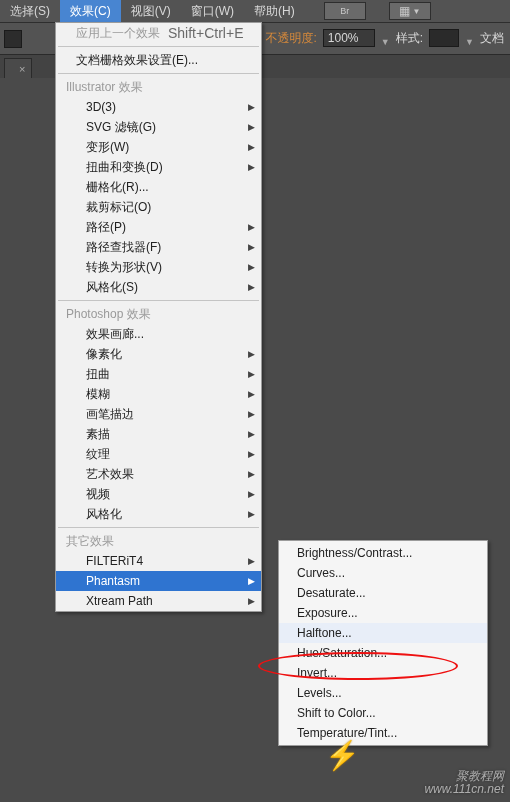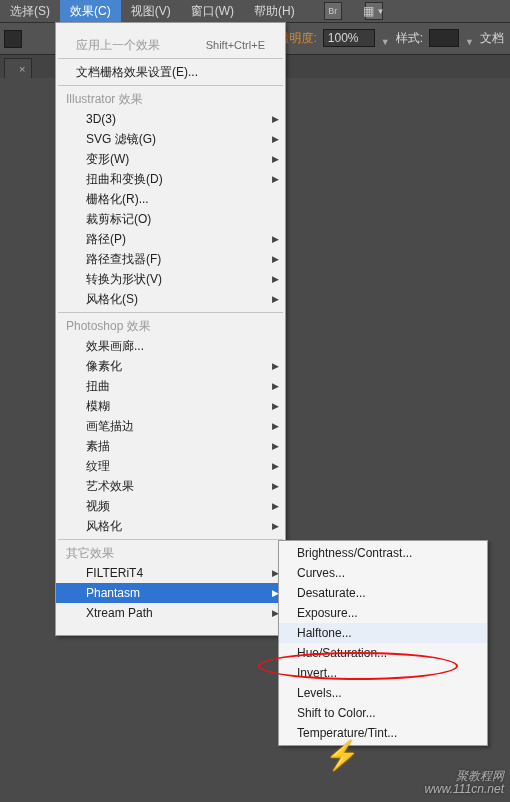--- a/index.html
+++ b/index.html
@@ -3,46 +3,46 @@
 <meta charset="utf-8">
 <style>
 * { margin:0; padding:0; box-sizing:border-box; font-family:"Microsoft YaHei","SimSun",Arial,sans-serif; font-size:12px; user-select:none; }
 html,body { width:510px; height:802px; background:#4a4a4a; overflow:hidden; position:relative; }
 
 
 .menubar { height:22px; background:#535353; display:flex; align-items:center; color:#d8d8d8; }
 .menubar .mi { padding:0 10px; height:22px; line-height:22px; cursor:default; }
 .menubar .mi.active { background:#4885d1; color:#fff; }
 .menubar .gap { width:15px; }
-.menubar .iconbox { width:18px; height:18px; margin:0 4px; background:#6a6a6a; border:1px solid #2e2e2e; display:flex; align-items:center; justify-content:center; font-size:9px; color:#c8c8c8; }
+.menubar .iconbox { width:42px; height:18px; margin:0 4px; background:#6a6a6a; border:1px solid #2e2e2e; display:flex; align-items:center; justify-content:center; font-size:9px; color:#c8c8c8; }
 
 
 .optbar { height:32px; background:#535353; border-top:1px solid #2e2e2e; display:flex; align-items:center; color:#c0c0c0; position:relative; }
 .optbar .swatch { width:18px; height:18px; margin-left:4px; background:#2c2c2c; border:1px solid #1a1a1a; }
 .optbar .rightgrp { position:absolute; right:6px; top:6px; display:flex; align-items:flex-end; gap:6px; }
 .optbar .label.orange { color:#d88a3a; }
 .optbar .field { width:52px; height:18px; background:#3a3a3a; border:1px solid #1a1a1a; color:#d8d8d8; padding:0 4px; line-height:16px; }
 .optbar .stylebox { width:30px; height:18px; background:#2a2a2a; border:1px solid #1a1a1a; }
 .optbar .chev { color:#aaa; font-size:9px; }
 .optbar .txtlabel { color:#d8d8d8; }
 
 
 .tabbar { height:24px; background:#434343; border-top:1px solid #2a2a2a; display:flex; align-items:flex-end; padding-left:4px; }
 .tab { height:20px; background:#4a4a4a; border:1px solid #2a2a2a; border-bottom:none; color:#c8c8c8; display:flex; align-items:center; padding:0 6px; margin-right:2px; max-width:110px; }
 .tab .x { margin-left:8px; color:#aaa; font-size:11px; }
 
 
 .canvas { position:absolute; left:0; right:0; top:78px; bottom:0; background:#4a4a4a; }
 
 
-.menu { position:absolute; left:55px; top:22px; width:231px; background:#f1f1f1; border:1px solid #9b9b9b; box-shadow:2px 2px 3px rgba(0,0,0,0.35); padding:12px 0; }
+.menu { position:absolute; left:55px; top:22px; width:207px; background:#f1f1f1; border:1px solid #9b9b9b; box-shadow:2px 2px 3px rgba(0,0,0,0.35); padding:0 0; }
 .menu .row { height:20px; display:flex; align-items:center; padding:0 20px 0 20px; color:#222; position:relative; cursor:default; }
 .menu .row.disabled { color:#9a9a9a; }
 .menu .row .label { flex:1; white-space:nowrap; }
-.menu .row .accel { color:#6a6a6a; font-size:11px; margin-left:8px;text-align:right; }
+.menu .row .accel { color:#6a6a6a; font-size:14px; margin-left:8px;text-align:right; }
 .menu .row.hi { background:#2f74d0; color:#fff; }
 .menu .row .arrow { position:absolute; right:6px; font-size:9px; color:#444; }
 .menu .row.hi .arrow { color:#fff; }
 .menu .sep { height:1px; margin:3px 2px; background:#c4c4c4; }
 .menu .hdr { height:20px; padding:0 10px; color:#9a9a9a; display:flex; align-items:center; }
 .menu .grp .row { padding-left:30px; }
 
 
 .submenu { position:absolute; left:278px; top:540px; width:210px; background:#f5f5f5; border:1px solid #9b9b9b; box-shadow:2px 2px 3px rgba(0,0,0,0.35); padding:2px 0; }
 .submenu .srow { height:20px; display:flex; align-items:center; padding:0 18px; color:#222; cursor:default; position:relative; }

